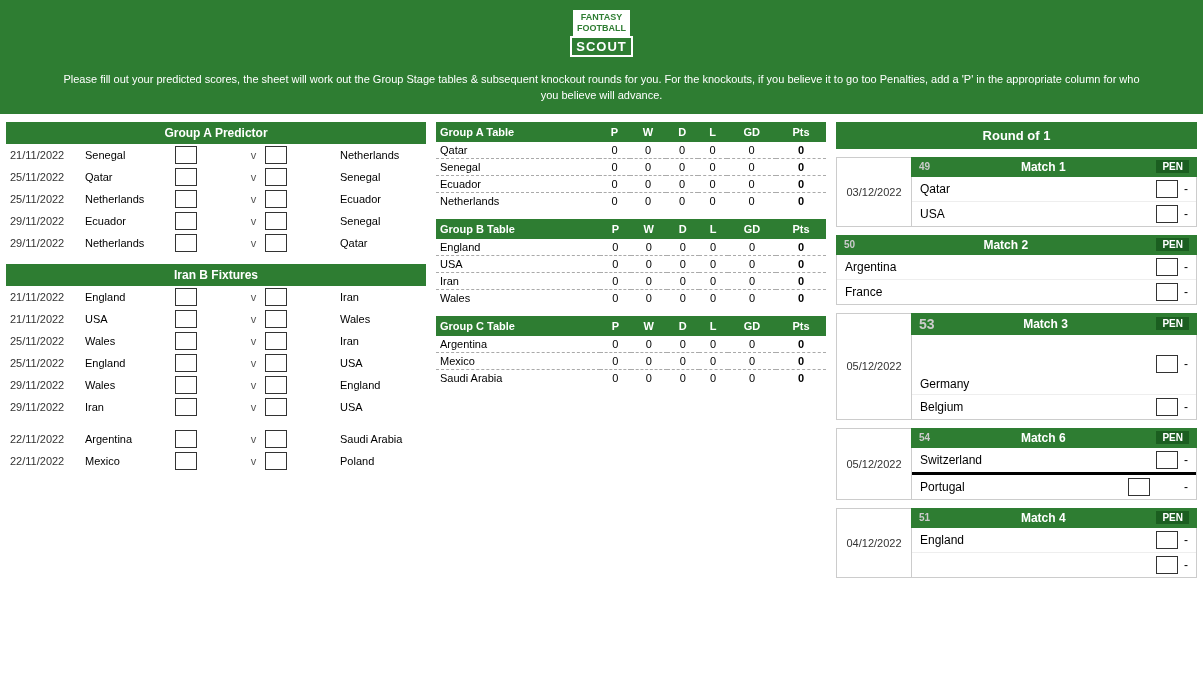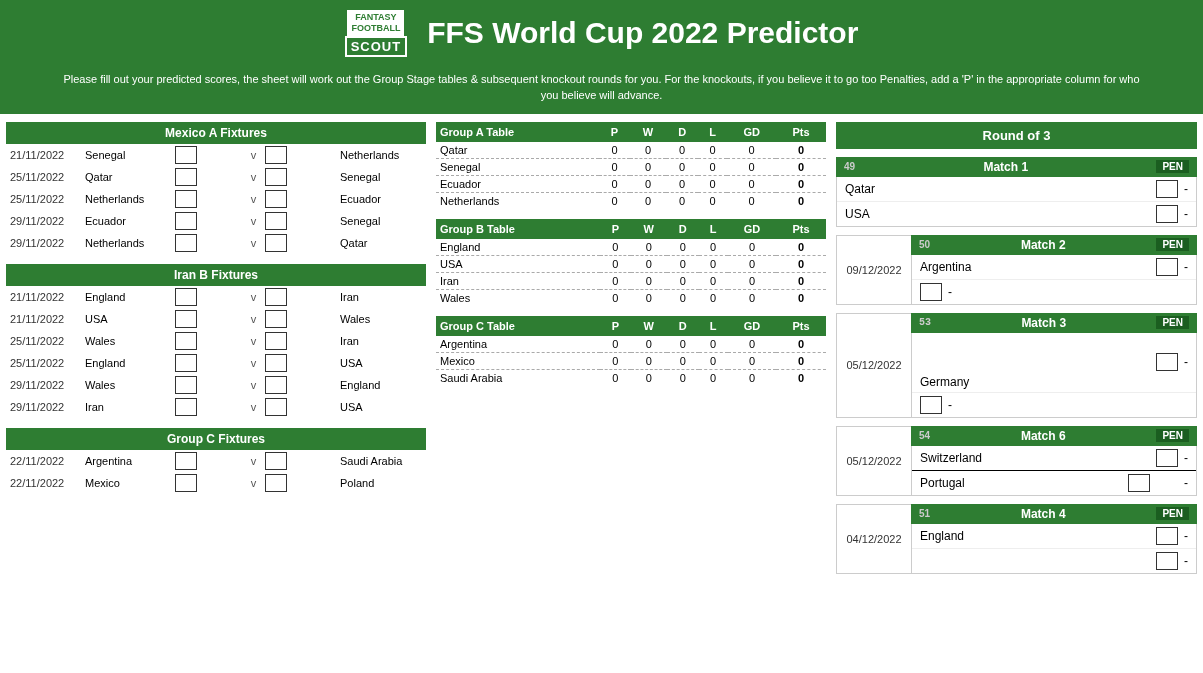--- a/index.html
+++ b/index.html
@@ -48,31 +48,30 @@
   </style>
 </head>
 <body>
 
 <div>
   <div class="header">
     <div class="header-logo">
       <div class="logo-box">FANTASY<br>FOOTBALL</div>
       <div class="logo-scout">SCOUT</div>
     </div>
-    <div class="header-title">FFS World Cup 2022 Predictor</div>
   </div>
   <div class="subheader">Please fill out your predicted scores, the sheet will work out the Group Stage tables &amp; subsequent knockout rounds for you. For the knockouts, if you believe it to go too Penalties, add a 'P' in the appropriate column for who you believe will advance.</div>
 </div>
 
 <div class="main">
 
   <div class="col-left">
 
     <div class="fixture-block section-gap">
-      <div class="section-header">Mexico A Fixtures</div>
+      <div class="section-header">Group A Predictor</div>
       <table class="fixture-table">
         <tbody id="groupA-fixtures">
             <tr>
       <td class="date-col">21/11/2022</td>
       <td class="team-col">Senegal</td>
       <td><input class="score-input" maxlength="2" style=""></td>
       <td class="v-col">v</td>
       <td><input class="score-input" maxlength="2" style=""></td>
       <td class="team-col">Netherlands</td>
     </tr>
@@ -162,21 +161,20 @@
       <td><input class="score-input" maxlength="2" style=""></td>
       <td class="v-col">v</td>
       <td><input class="score-input" maxlength="2" style=""></td>
       <td class="team-col">USA</td>
     </tr>
           </tbody>
       </table>
     </div>
 
     <div class="fixture-block section-gap">
-      <div class="section-header">Group C Fixtures</div>
       <table class="fixture-table">
         <tbody id="groupC-fixtures">
             <tr>
       <td class="date-col">22/11/2022</td>
       <td class="team-col">Argentina</td>
       <td><input class="score-input" maxlength="2" style=""></td>
       <td class="v-col">v</td>
       <td><input class="score-input" maxlength="2" style=""></td>
       <td class="team-col">Saudi Arabia</td>
     </tr>
@@ -344,23 +342,24 @@
       <td style="">0</td>
       <td style="font-weight:bold;">0</td>
     </tr>
           </tbody>
       </table>
     </div>
 
   </div>
 
   <div class="col-right round16-col">
-    <div class="round16-header">Round of 3</div>
+    <div class="round16-header">Round of 1</div>
     <div id="round16-matches">
         <div style="display: flex; margin-bottom: 8px; align-items: stretch;">
+    <div style="display:flex;align-items:center;justify-content:center;font-size:11px;color:#333;width:75px;border:1px solid #ccc;border-right:none;padding:2px;text-align:center;">03/12/2022</div>
     <div style="flex:1;">
       <div style="background:#2e7d32;color:white;font-weight:bold;padding:3px 8px;font-size:12px;display:flex;justify-content:space-between;align-items:center;">
         <span style="font-size:10px;color:#ccc;">49</span>
         <span>Match 1</span>
         <span style="background:#1b5e20;padding:1px 6px;font-size:10px;">PEN</span>
       </div>
       <div style="border:1px solid #ccc;border-top:none;">
         <div style="display:flex;align-items:center;padding:3px 8px;border-bottom:1px solid #eee;">
           <span style="flex:1;font-size:12px;">Qatar</span>
           <input style="width: 22px; height: 18px; border: 1px solid rgb(51, 51, 51); text-align: center; font-size: 11px; padding: 0px;" maxlength="2">
@@ -368,71 +367,72 @@
         </div>
         <div style="display:flex;align-items:center;padding:3px 8px;">
           <span style="flex:1;font-size:12px;">USA</span>
           <input style="width: 22px; height: 18px; border: 1px solid rgb(51, 51, 51); text-align: center; font-size: 11px; padding: 0px;" maxlength="2">
           <span style="margin-left:6px;font-size:12px;">-</span>
         </div>
       </div>
     </div>
   </div>
         <div style="display: flex; margin-bottom: 8px; align-items: stretch;">
-    <div style="display:flex;align-items:center;justify-content:center;font-size:11px;color:#333;width:75px;border:1px solid #ccc;border-right:none;padding:2px;text-align:center;">09/12/2022</div>
     <div style="flex:1;">
       <div style="background:#2e7d32;color:white;font-weight:bold;padding:3px 8px;font-size:12px;display:flex;justify-content:space-between;align-items:center;">
         <span style="font-size:10px;color:#ccc;">50</span>
         <span>Match 2</span>
         <span style="background:#1b5e20;padding:1px 6px;font-size:10px;">PEN</span>
       </div>
       <div style="border:1px solid #ccc;border-top:none;">
         <div style="display:flex;align-items:center;padding:3px 8px;border-bottom:1px solid #eee;">
           <span style="flex:1;font-size:12px;">Argentina</span>
           <input style="width: 22px; height: 18px; border: 1px solid rgb(51, 51, 51); text-align: center; font-size: 11px; padding: 0px;" maxlength="2">
           <span style="margin-left:6px;font-size:12px;">-</span>
         </div>
         <div style="display:flex;align-items:center;padding:3px 8px;">
+          <span style="flex:1;font-size:12px;">France</span>
           <input style="width: 22px; height: 18px; border: 1px solid rgb(51, 51, 51); text-align: center; font-size: 11px; padding: 0px;" maxlength="2">
           <span style="margin-left:6px;font-size:12px;">-</span>
         </div>
       </div>
     </div>
   </div>
         <div style="display: flex; margin-bottom: 8px; align-items: stretch;">
     <div style="display:flex;align-items:center;justify-content:center;font-size:11px;color:#333;width:75px;border:1px solid #ccc;border-right:none;padding:2px;text-align:center;">05/12/2022</div>
     <div style="flex:1;">
       <div style="background:#2e7d32;color:white;font-weight:bold;padding:3px 8px;font-size:12px;display:flex;justify-content:space-between;align-items:center;">
-        <span style="font-size:10px;color:#ccc;font-family:Liberation Mono, monospace;">53</span>
+        <span style="font-size:14px;color:#ccc;">53</span>
         <span>Match 3</span>
         <span style="background:#1b5e20;padding:1px 6px;font-size:10px;">PEN</span>
       </div>
       <div style="border:1px solid #ccc;border-top:none;">
         <div style="display:flex;align-items:center;padding:3px 8px;border-bottom:1px solid #eee;">
           <span style="flex:1;font-size:12px;margin-top:39px;">Germany</span>
           <input style="width: 22px; height: 18px; border: 1px solid rgb(51, 51, 51); text-align: center; font-size: 11px; padding: 0px;" maxlength="2">
           <span style="margin-left:6px;font-size:12px;">-</span>
         </div>
         <div style="display:flex;align-items:center;padding:3px 8px;">
+          <span style="flex:1;font-size:12px;">Belgium</span>
           <input style="width: 22px; height: 18px; border: 1px solid rgb(51, 51, 51); text-align: center; font-size: 11px; padding: 0px;" maxlength="2">
           <span style="margin-left:6px;font-size:12px;">-</span>
         </div>
       </div>
     </div>
   </div>
         <div style="display: flex; margin-bottom: 8px; align-items: stretch;">
     <div style="display:flex;align-items:center;justify-content:center;font-size:11px;color:#333;width:75px;border:1px solid #ccc;border-right:none;padding:2px;text-align:center;">05/12/2022</div>
     <div style="flex:1;">
       <div style="background:#2e7d32;color:white;font-weight:bold;padding:3px 8px;font-size:12px;display:flex;justify-content:space-between;align-items:center;">
         <span style="font-size:10px;color:#ccc;">54</span>
         <span>Match 6</span>
         <span style="background:#1b5e20;padding:1px 6px;font-size:10px;">PEN</span>
       </div>
       <div style="border:1px solid #ccc;border-top:none;">
-        <div style="display:flex;align-items:center;padding:3px 8px;border-bottom:1px solid #000000;">
+        <div style="display:flex;align-items:center;padding:3px 8px;border-bottom:3px solid #000000;">
           <span style="flex:1;font-size:12px;">Switzerland</span>
           <input style="width: 22px; height: 18px; border: 1px solid rgb(51, 51, 51); text-align: center; font-size: 11px; padding: 0px;" maxlength="2">
           <span style="margin-left:6px;font-size:12px;">-</span>
         </div>
         <div style="display:flex;align-items:center;padding:3px 8px;gap:28px;">
           <span style="flex:1;font-size:12px;">Portugal</span>
           <input style="width: 22px; height: 18px; border: 1px solid rgb(51, 51, 51); text-align: center; font-size: 11px; padding: 0px;" maxlength="2">
           <span style="margin-left:6px;font-size:12px;">-</span>
         </div>
       </div>

